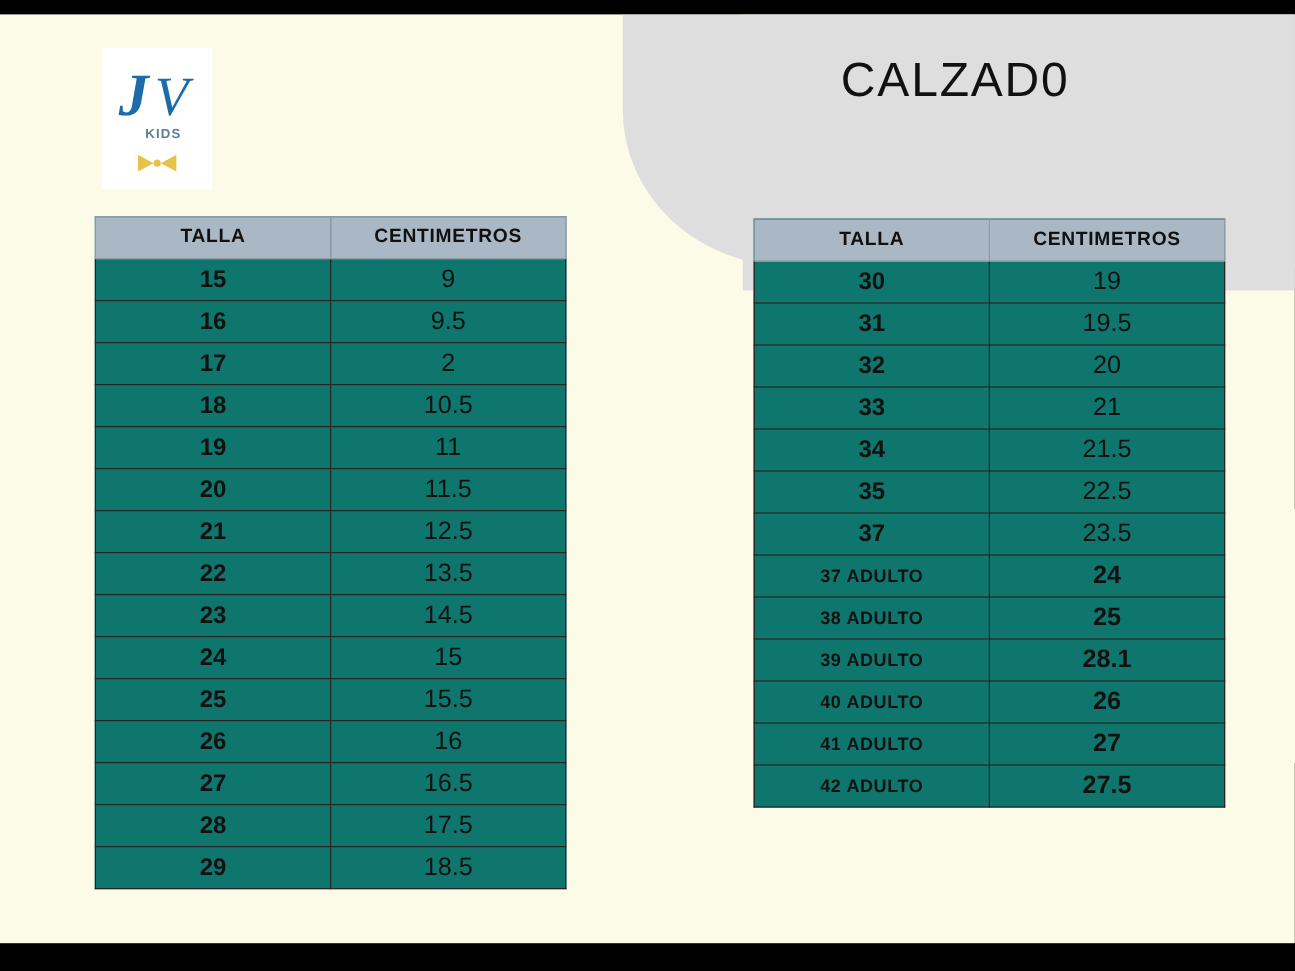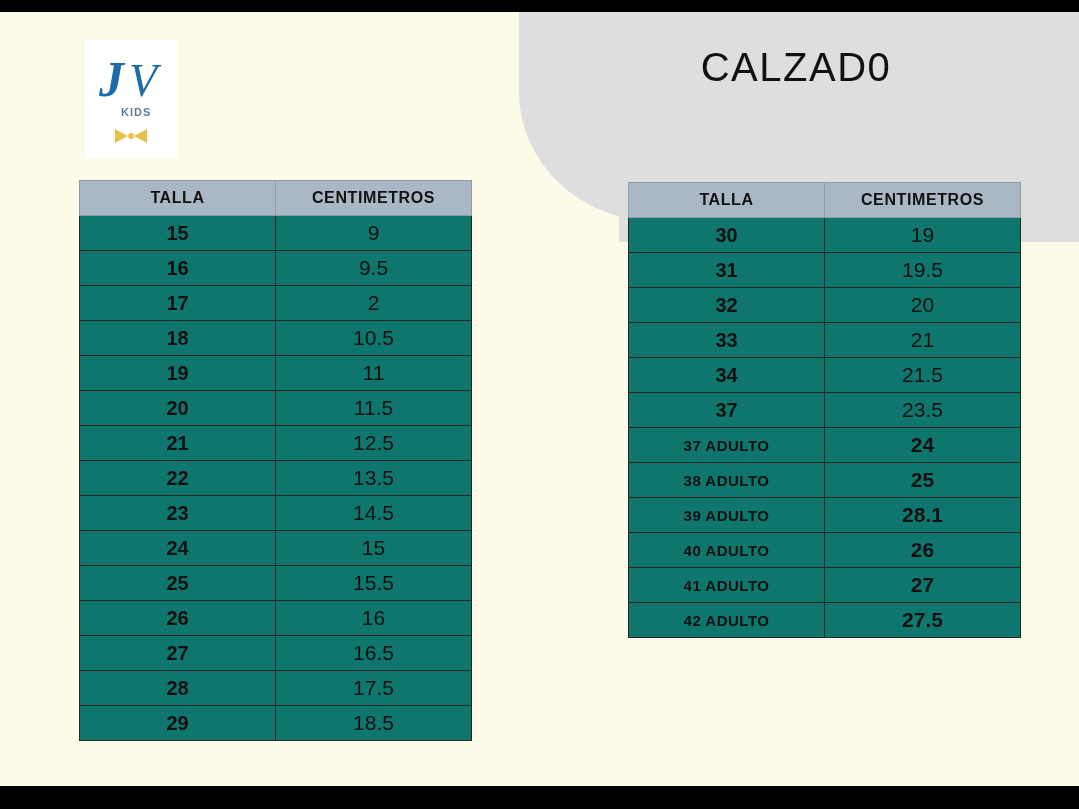--- a/index.html
+++ b/index.html
@@ -279,20 +279,24 @@
           </tr>
           <tr>
             <td class="c-talla">33</td>
             <td class="c-cm">21</td>
           </tr>
           <tr>
             <td class="c-talla">34</td>
             <td class="c-cm">21.5</td>
           </tr>
           <tr>
+            <td class="c-talla">35</td>
+            <td class="c-cm">22.5</td>
+          </tr>
+          <tr>
             <td class="c-talla">37</td>
             <td class="c-cm">23.5</td>
           </tr>
           <tr class="adult">
             <td class="c-talla">37 ADULTO</td>
             <td class="c-cm">24</td>
           </tr>
           <tr class="adult">
             <td class="c-talla">38 ADULTO</td>
             <td class="c-cm">25</td>

